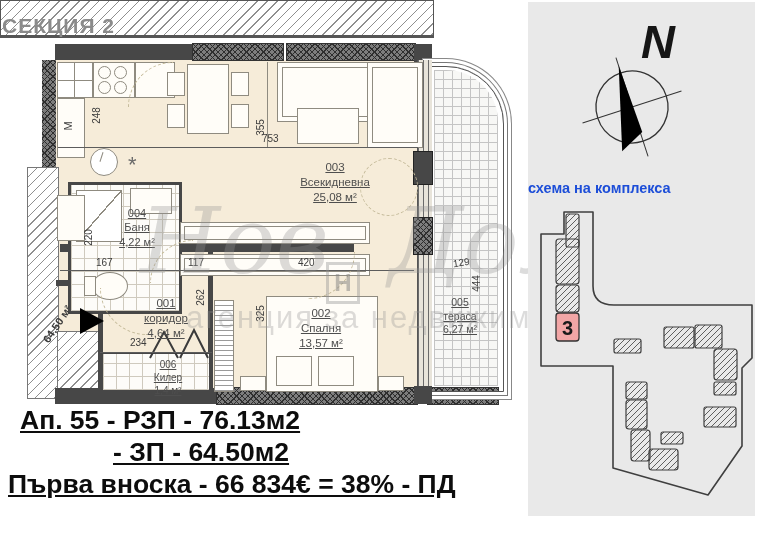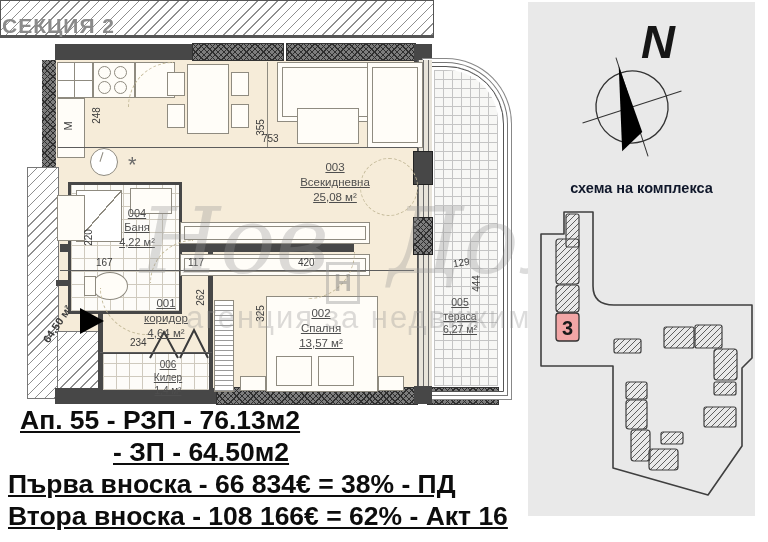--- a/index.html
+++ b/index.html
@@ -187,21 +187,21 @@
 
   <svg class="abs" style="left:577px;top:52px;" width="110" height="110" viewBox="0 0 110 110">
     <g transform="rotate(-18 55 55)">
       <line x1="55" y1="3" x2="55" y2="107" stroke="#333" stroke-width="1"></line>
       <line x1="3" y1="55" x2="107" y2="55" stroke="#333" stroke-width="1"></line>
       <circle cx="55" cy="55" r="36" fill="none" stroke="#333" stroke-width="1.3"></circle>
       <polygon points="55,12 32,94 57,82" fill="#000"></polygon>
     </g>
   </svg>
 
-  <div class="abs" style="left:528px;top:180px;width:227px;text-align:center;font-size:14.5px;font-weight:bold;color:#0f172a;">схема на комплекса</div>
+  <div class="abs" style="left:528px;top:180px;width:227px;text-align:left;font-size:14.5px;font-weight:bold;color:#1d4ed8;">схема на комплекса</div>
 
   <svg class="abs" style="left:536px;top:206px;" width="220" height="292" viewBox="0 0 220 292">
     <defs>
       <pattern id="bh" width="6" height="6" patternUnits="userSpaceOnUse">
         <path d="M0,6 L6,0" stroke="#5f5f5f" stroke-width="1"></path>
       </pattern>
     </defs>
 
     <path d="M28,6 L57,6 L57,80 Q57,99 78,99 L216,99 L216,152 L206,162 L206,240 L172,289 L77,262 L77,160 L5,160 L5,28 L28,28 Z" fill="none" stroke="#3f3f3f" stroke-width="1.6" stroke-linejoin="round"></path>
 
@@ -222,15 +222,14 @@
       <rect x="168" y="201" width="32" height="20" rx="2"></rect>
     </g>
 
     <rect x="20" y="107" width="23" height="28" rx="3" fill="#f2a6a6" stroke="#333" stroke-width="1.3"></rect>
     <text x="31.5" y="129" text-anchor="middle" font-size="20" font-weight="bold" font-family="Liberation Sans, sans-serif" fill="#1a1a1a">3</text>
   </svg>
 
   <div class="summary-line" style="left:20px;top:405px;">Ап. 55 - РЗП - 76.13м2</div>
   <div class="summary-line" style="left:113px;top:437px;">- ЗП - 64.50м2</div>
   <div class="summary-line" style="left:8px;top:469px;">Първа вноска - 66 834€ = 38% - ПД</div>
-  <div class="summary-line" style="left:8px;top:501px;">Втора вноска - 108 166€ = 62% - Акт 16</div>
 
 </div>
 
 </body></html>

